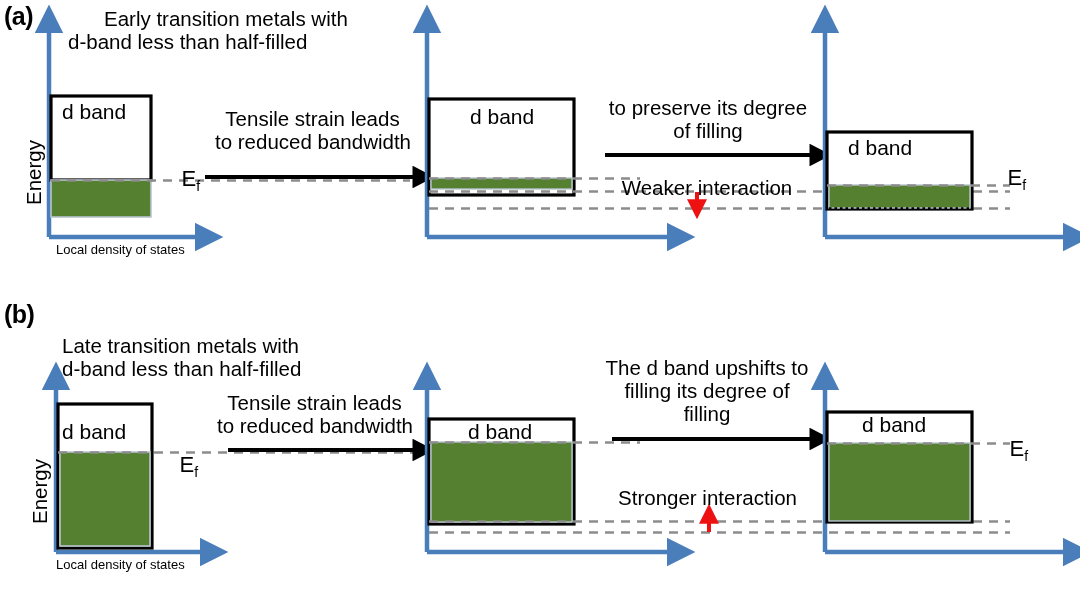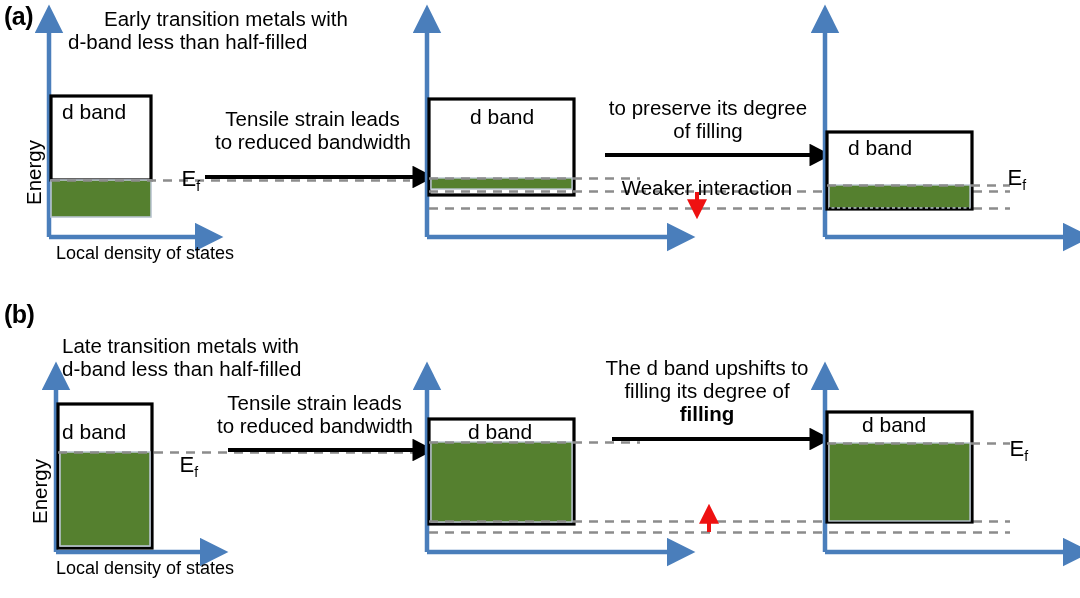--- a/index.html
+++ b/index.html
@@ -9,21 +9,21 @@
     overflow:hidden;position:relative;
   }
   #stage{position:relative;width:1080px;height:598px;}
   .lbl{position:absolute;color:#000;white-space:pre;line-height:1.12;}
   .panel-letter{font-weight:bold;font-size:25px;letter-spacing:-0.5px;}
   .cap{font-size:20.5px;}
   .note{font-size:20.5px;text-align:center;}
   .ef{font-size:22px;}
   .ef sub{font-size:14px;}
   .dband{font-size:21px;}
-  .axis-title{font-size:18px;}
+  .axis-title{font-size:13px;}
   .energy{
     position:absolute;font-size:20.5px;
     transform:rotate(-90deg);transform-origin:left top;white-space:nowrap;
   }
   svg.overlay{position:absolute;left:0;top:0;width:1080px;height:598px;overflow:visible;}
 </style>
 </head>
 <body>
 
 <div id="stage">
@@ -177,22 +177,23 @@
     <span>E</span><sub>f</sub>
   </div>
 
   <div class="lbl axis-title" style="left:56px;top:558px;">Local density of states</div>
 
   <div class="lbl note" style="left:207px;top:392px;width:215px;">Tensile strain leads</div>
   <div class="lbl note" style="left:205px;top:415px;width:220px;">to reduced bandwidth</div>
 
   <div class="lbl note" style="left:588px;top:357px;width:238px;">The d band upshifts to</div>
   <div class="lbl note" style="left:588px;top:380px;width:238px;">filling its degree of</div>
-  <div class="lbl note" style="left:588px;top:403px;width:238px;font-weight:bold;">filling</div>
-
+  <div class="lbl note" style="left:588px;top:403px;width:238px;">filling</div>
+
+  <div class="lbl note" style="left:600px;top:487px;width:215px;">Stronger interaction</div>
 
   <div class="lbl dband" style="left:468px;top:420px;">d band</div>
 
   <div class="lbl dband" style="left:862px;top:413px;">d band</div>
 
   <div class="lbl ef" style="left:985px;top:412px;">
     <span>E</span><sub>f</sub>
   </div>
 
 </div>

